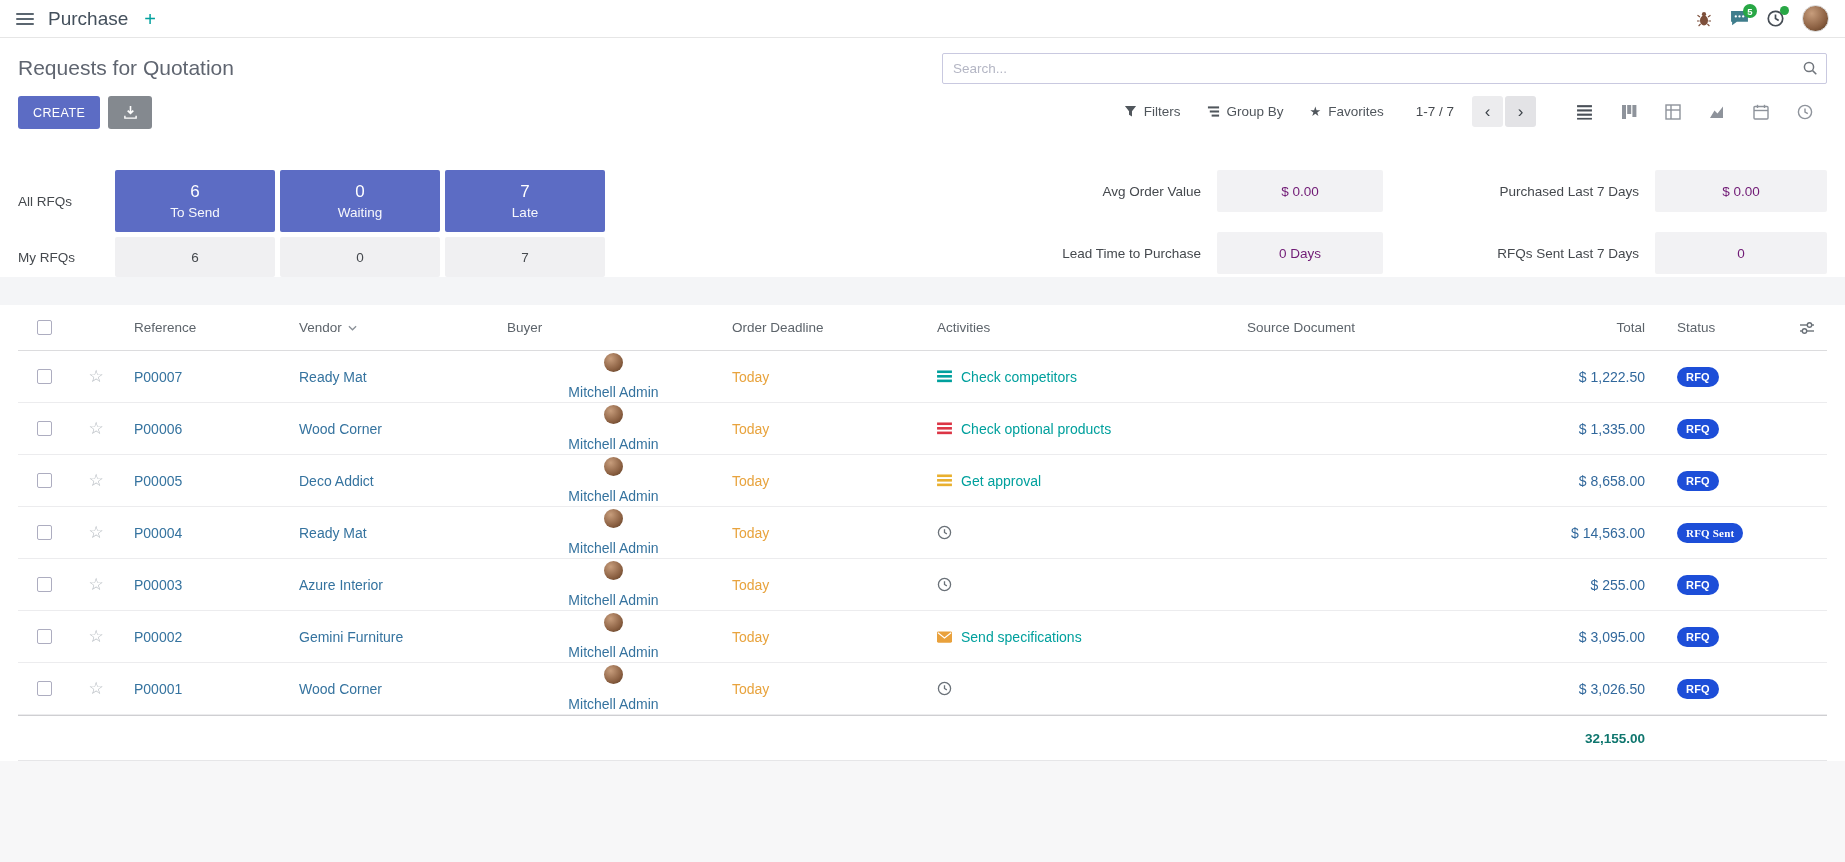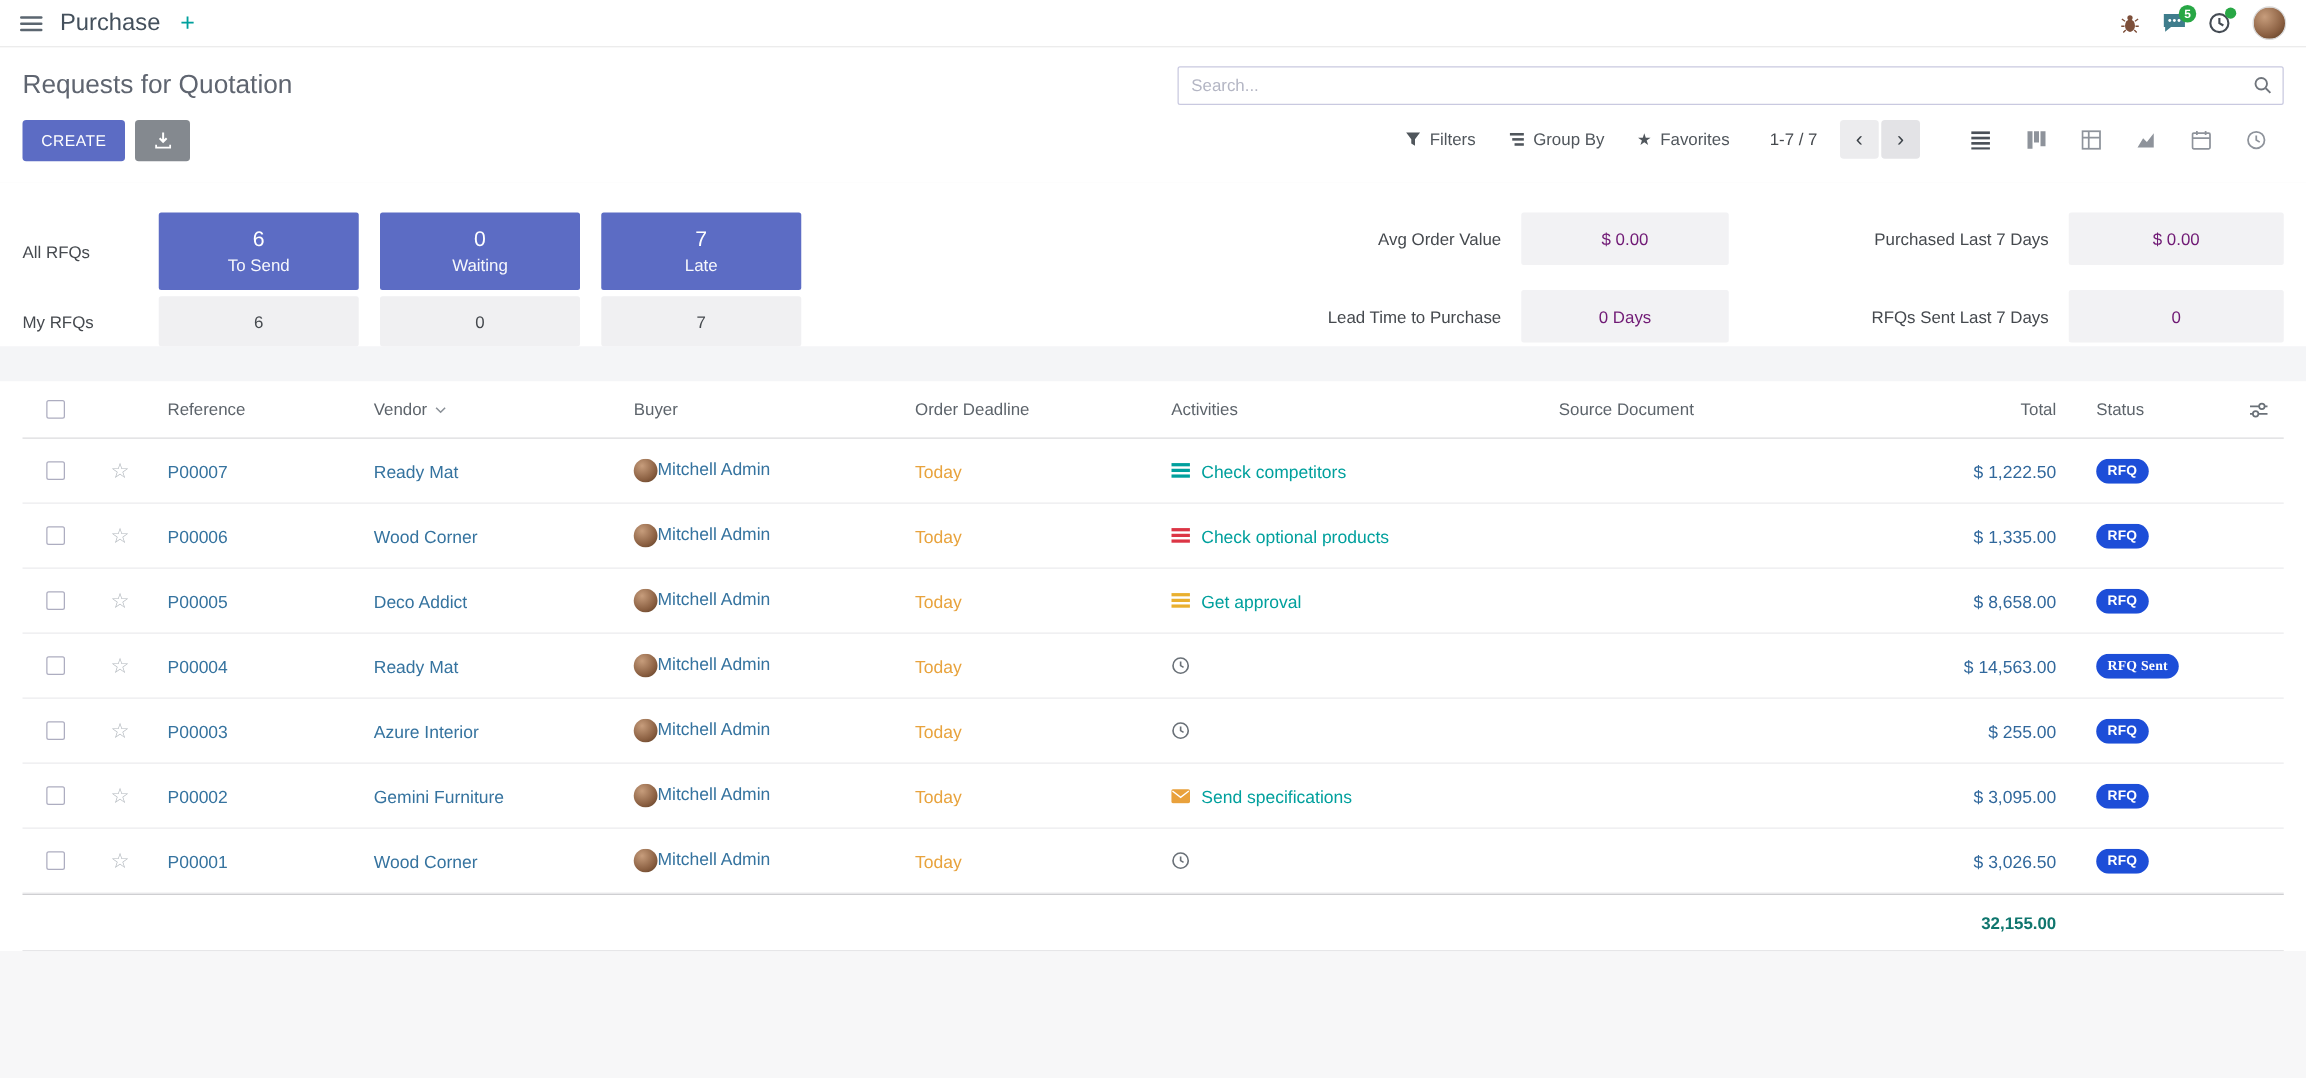--- a/index.html
+++ b/index.html
@@ -75,21 +75,21 @@
   .view-switcher { display:flex; align-items:center; }
   .vs-btn {
     background:none; border:none; cursor:pointer; padding:6px 14px;
     display:flex; align-items:center; color:#8e939b;
   }
   .vs-btn.active { color:#4a5058; }
 
   
   .dashboard { background:#fff; display:flex; padding:24px 18px 0; align-items:flex-start; }
   .dash-left { display:flex; flex-direction:column; gap:5px; }
-  .dash-row { display:flex; gap:17px; align-items:stretch;justify-content:center; }
+  .dash-row { display:flex; gap:5px; align-items:stretch;justify-content:center; }
   .dash-rowlabel { width:92px; display:flex; align-items:center; font-size:13.5px; color:#45494e; }
   .tile-big {
     width:160px; height:62px; background:#5c6cc4; color:#fff; border-radius:2px;
     display:flex; flex-direction:column; align-items:center; justify-content:center; gap:3px; cursor:pointer;
   }
   .tile-big .t-count { font-size:17px; }
   .tile-big .t-label { font-size:13.5px; opacity:.95; }
   .tile-small {
     width:160px; height:40px; background:#f0f0f2; color:#45494e; border-radius:2px;
     display:flex; align-items:center; justify-content:center; font-size:13.5px; cursor:pointer;
@@ -119,21 +119,21 @@
   .trow { height:52px; border-bottom:1px solid #ececee; cursor:pointer; }
   .td { padding-left:12px; font-size:14px; color:#444; white-space:nowrap; overflow:hidden; }
   .link { color:#35739f; }
   .today { color:#e8a33d; }
   .total-cell { text-align:right; padding-right:20px; color:#31689c; }
   .star-cell { font-size:17px; color:#b0b6bc; cursor:pointer; }
   input[type=checkbox] {
     appearance:none; -webkit-appearance:none; width:15px; height:15px;
     border:1px solid #adadc0; border-radius:2px; background:#fff; cursor:pointer;
   }
-  .buyer-cell { display:flex; align-items:flex-start; gap:0; }
+  .buyer-cell { display:flex; align-items:center; gap:12px;flex-direction:column; }
   .avatar-xs {
     width:19px; height:19px; border-radius:50%; flex:0 0 auto;
     background: radial-gradient(circle at 35% 30%, #c79d7c, #8a5f41 62%, #54371f);
   }
   .activity-cell { display:flex; align-items:center; gap:9px; color:#00a09d; }
   .act-teal { color:#00a09d; }
   .act-red { color:#dc3545; }
   .act-yellow { color:#e9b02f; }
   .badge {
     display:inline-block; font-size:11px; font-weight:700; color:#fff;

